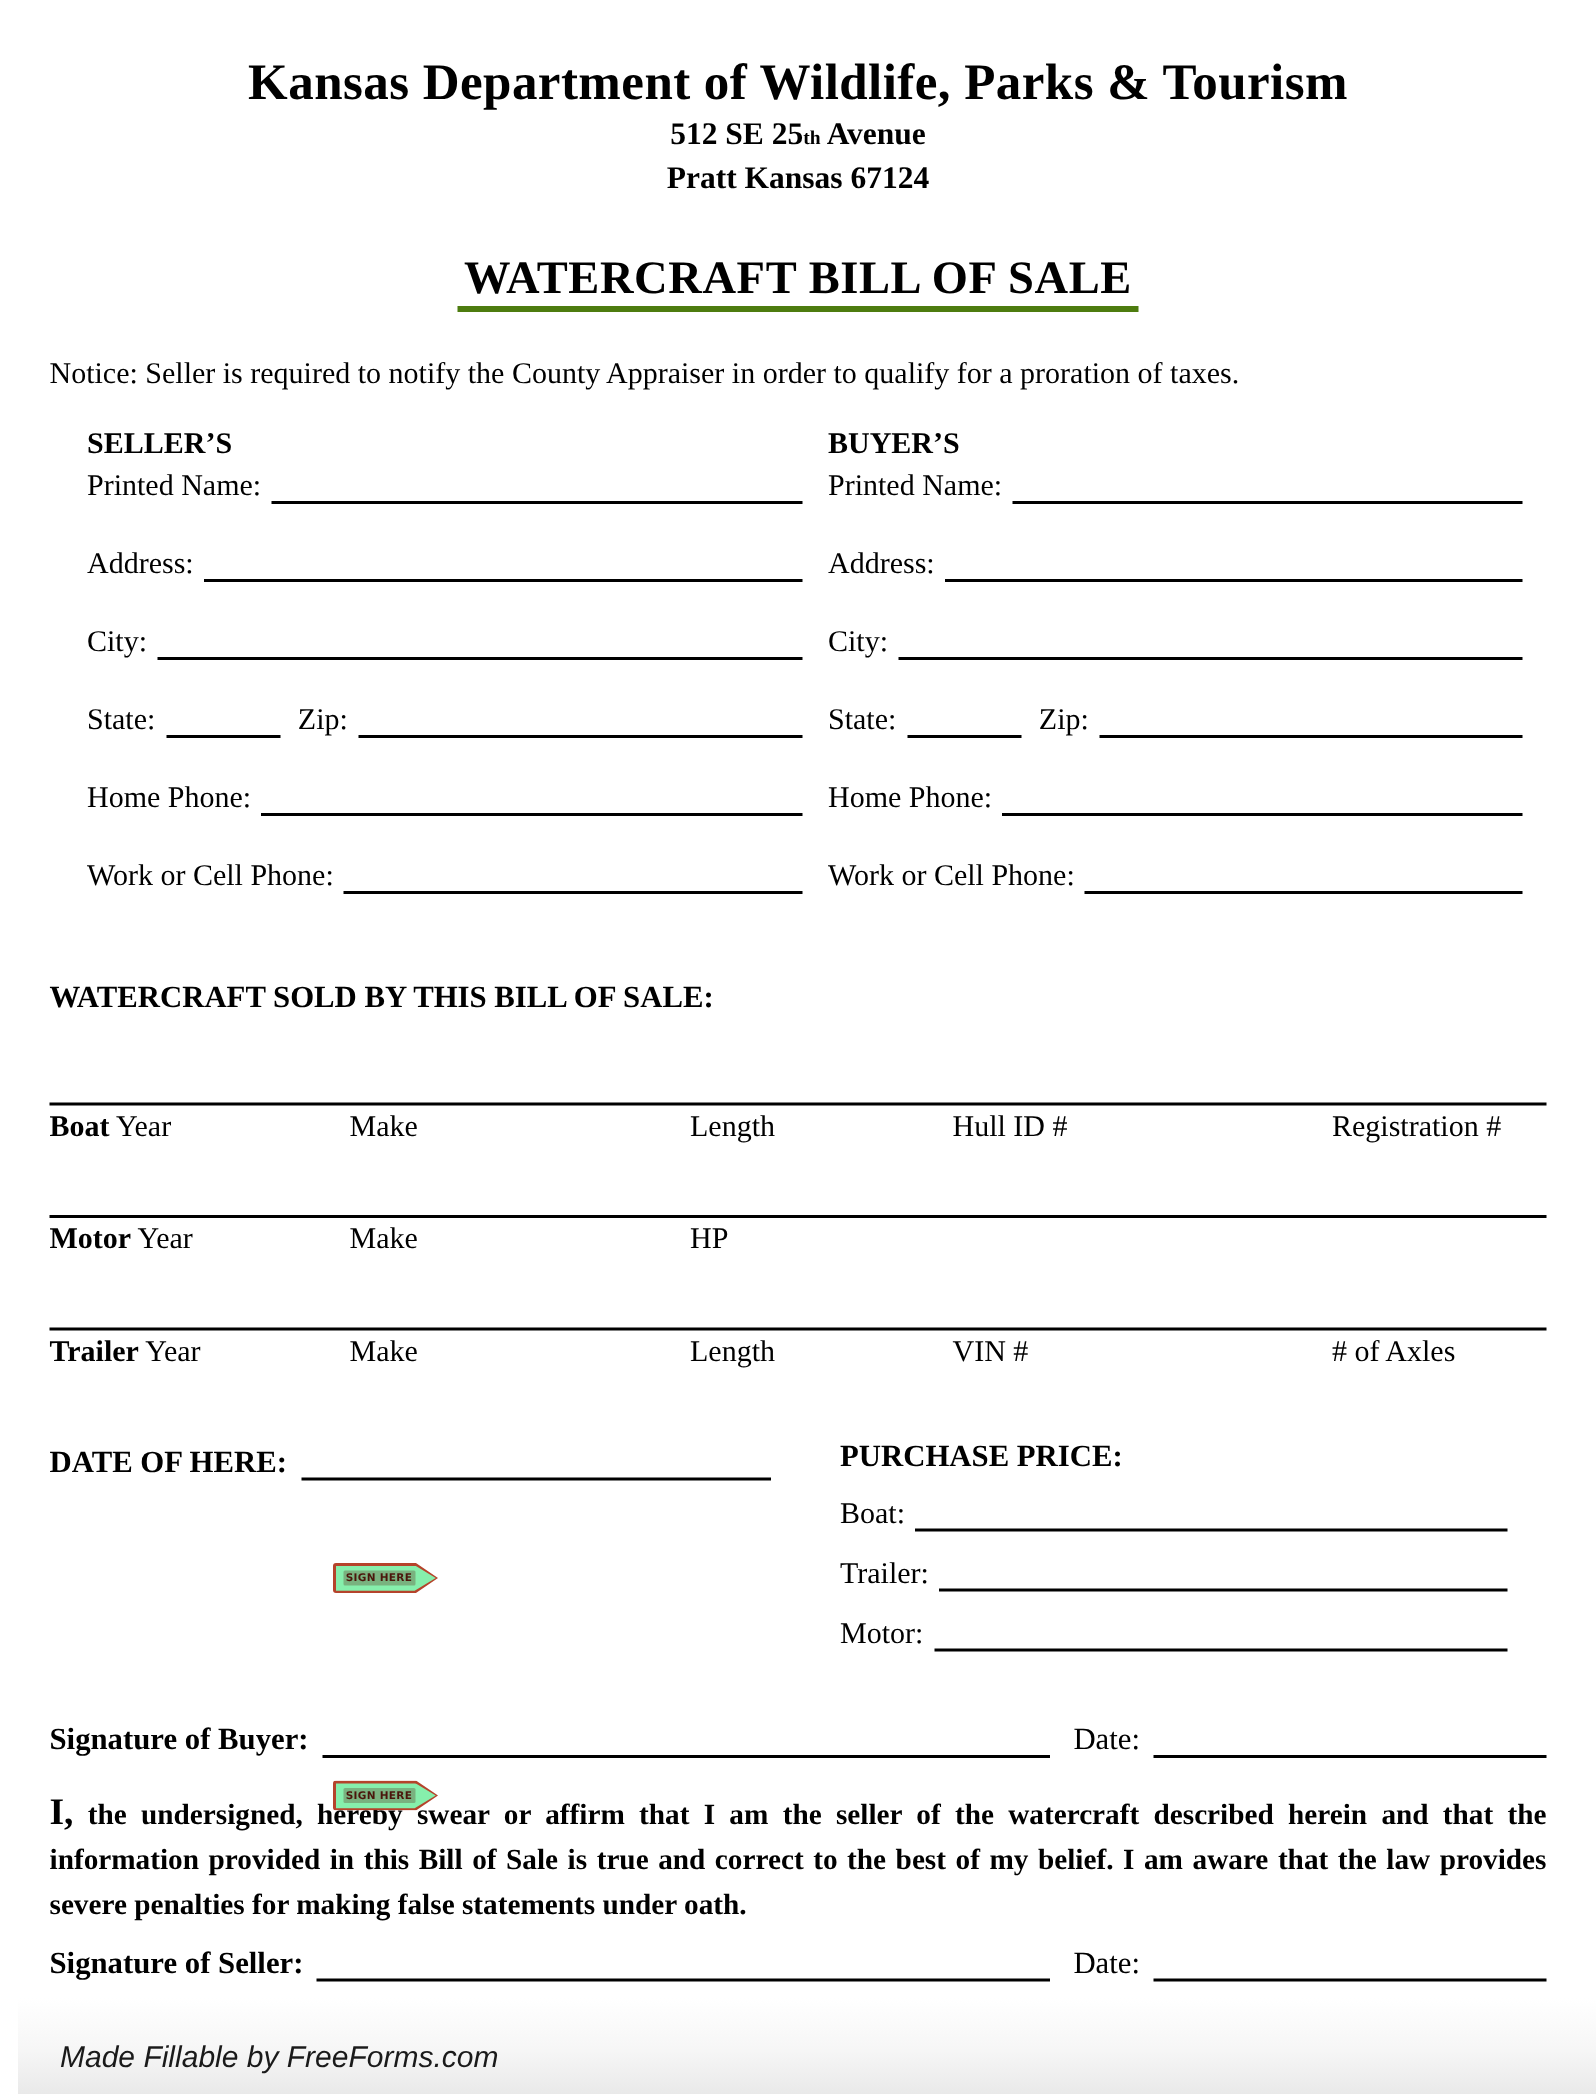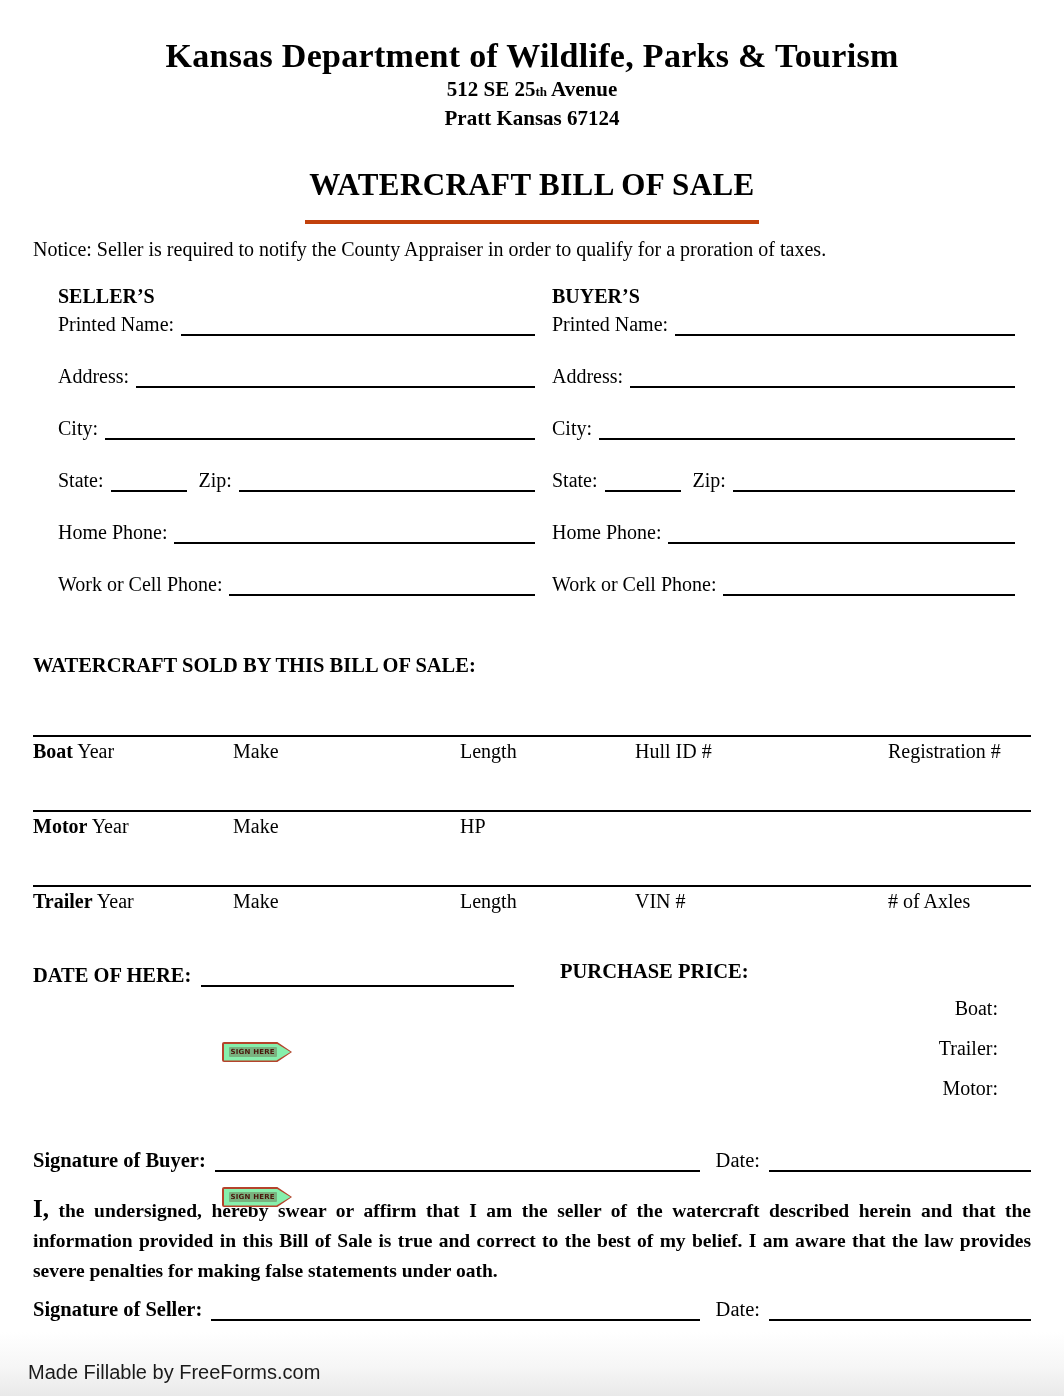--- a/index.html
+++ b/index.html
@@ -21,21 +21,21 @@
     line-height:40px; letter-spacing:0.3px;
   }
   .hdr-line {
     text-align:center; font-size:21px; font-weight:bold; line-height:26px;
   }
   .ordinal { font-size:13px; }
 
   .doc-title-wrap { text-align:center; margin-top:36px; height:42px; }
   .doc-title {
     display:inline-block; font-size:31px; font-weight:bold;
-    border-bottom:4px solid #c2410c; padding:0 4px 17px 4px;
+    border-bottom:4px solid #4d7c0f; padding:0 4px 1px 4px;
     letter-spacing:0.4px; line-height:36px;
   }
   .notice { font-size:20px; margin-top:28px; line-height:24px; }
 
   
   .parties {
     display:grid; grid-template-columns:477px 1fr; column-gap:17px;
     margin-top:24px;
     margin-left:25px;
   }
@@ -55,21 +55,21 @@
     font-size:20px; padding-top:3px; height:29px; margin-bottom:46px;
   }
   .wcrow .cell b { font-weight:bold; }
 
   
   .sale { display:grid; grid-template-columns:527px 1fr; margin-top:26px; }
   .sale-left { display:flex; align-items:flex-end; font-size:20.5px; height:27px; padding-right:46px; }
   .sale-left .flabel { font-weight:bold; padding-right:10px; }
   .sale-right { padding-right:26px; }
   .price-heading { font-weight:bold; font-size:20.5px; height:27px; margin-bottom:10px; }
-  .price-row { display:flex; align-items:flex-end; font-size:20px; height:24px; margin-bottom:16px;flex-direction:column; }
+  .price-row { display:flex; align-items:flex-end; font-size:20px; height:24px; margin-bottom:16px; }
 
   
   .sig-row { display:flex; align-items:flex-end; font-size:20.5px; height:27px; }
   .sig-row.buyer { margin-top:28px; }
   .sig-row.seller { margin-top:8px; }
   .sig-label { font-weight:bold; white-space:nowrap; padding-right:9px; }
   .sig-line { flex:1 1 auto; border-bottom:2px solid #000; height:100%; }
   .date-label { white-space:nowrap; margin-left:16px; padding-right:9px; }
   .date-line { flex:0 0 262px; border-bottom:2px solid #000; height:100%; }
 
@@ -94,22 +94,23 @@
     font-family:"DejaVu Sans", sans-serif; font-size:7px; font-weight:bold;
     color:#4A150B; letter-spacing:0.2px;
     background:rgba(90,20,10,0.28); padding:1px 2px; border-radius:1px;
     white-space:nowrap;
   }
   .sign-tag.tag-buyer  { left:222px; top:1042px; }
   .sign-tag.tag-seller { left:222px; top:1187px; }
 
   
   .footer {
-    position:absolute; left:0; right:0; bottom:0; height:64px;
+    position:absolute; left:12px; right:0; bottom:0; height:64px;
     background:linear-gradient(to bottom, #ffffff 0%, #f6f6f6 55%, #e9e9e9 100%);
+    font-style:italic;
   }
   .footer-text {
     position:absolute; left:28px; bottom:12px;
     font-family:"Liberation Sans", sans-serif; font-size:20px; color:#1a1a1a;
   }
 </style>
 </head>
 <body>
 
 <div class="page">

